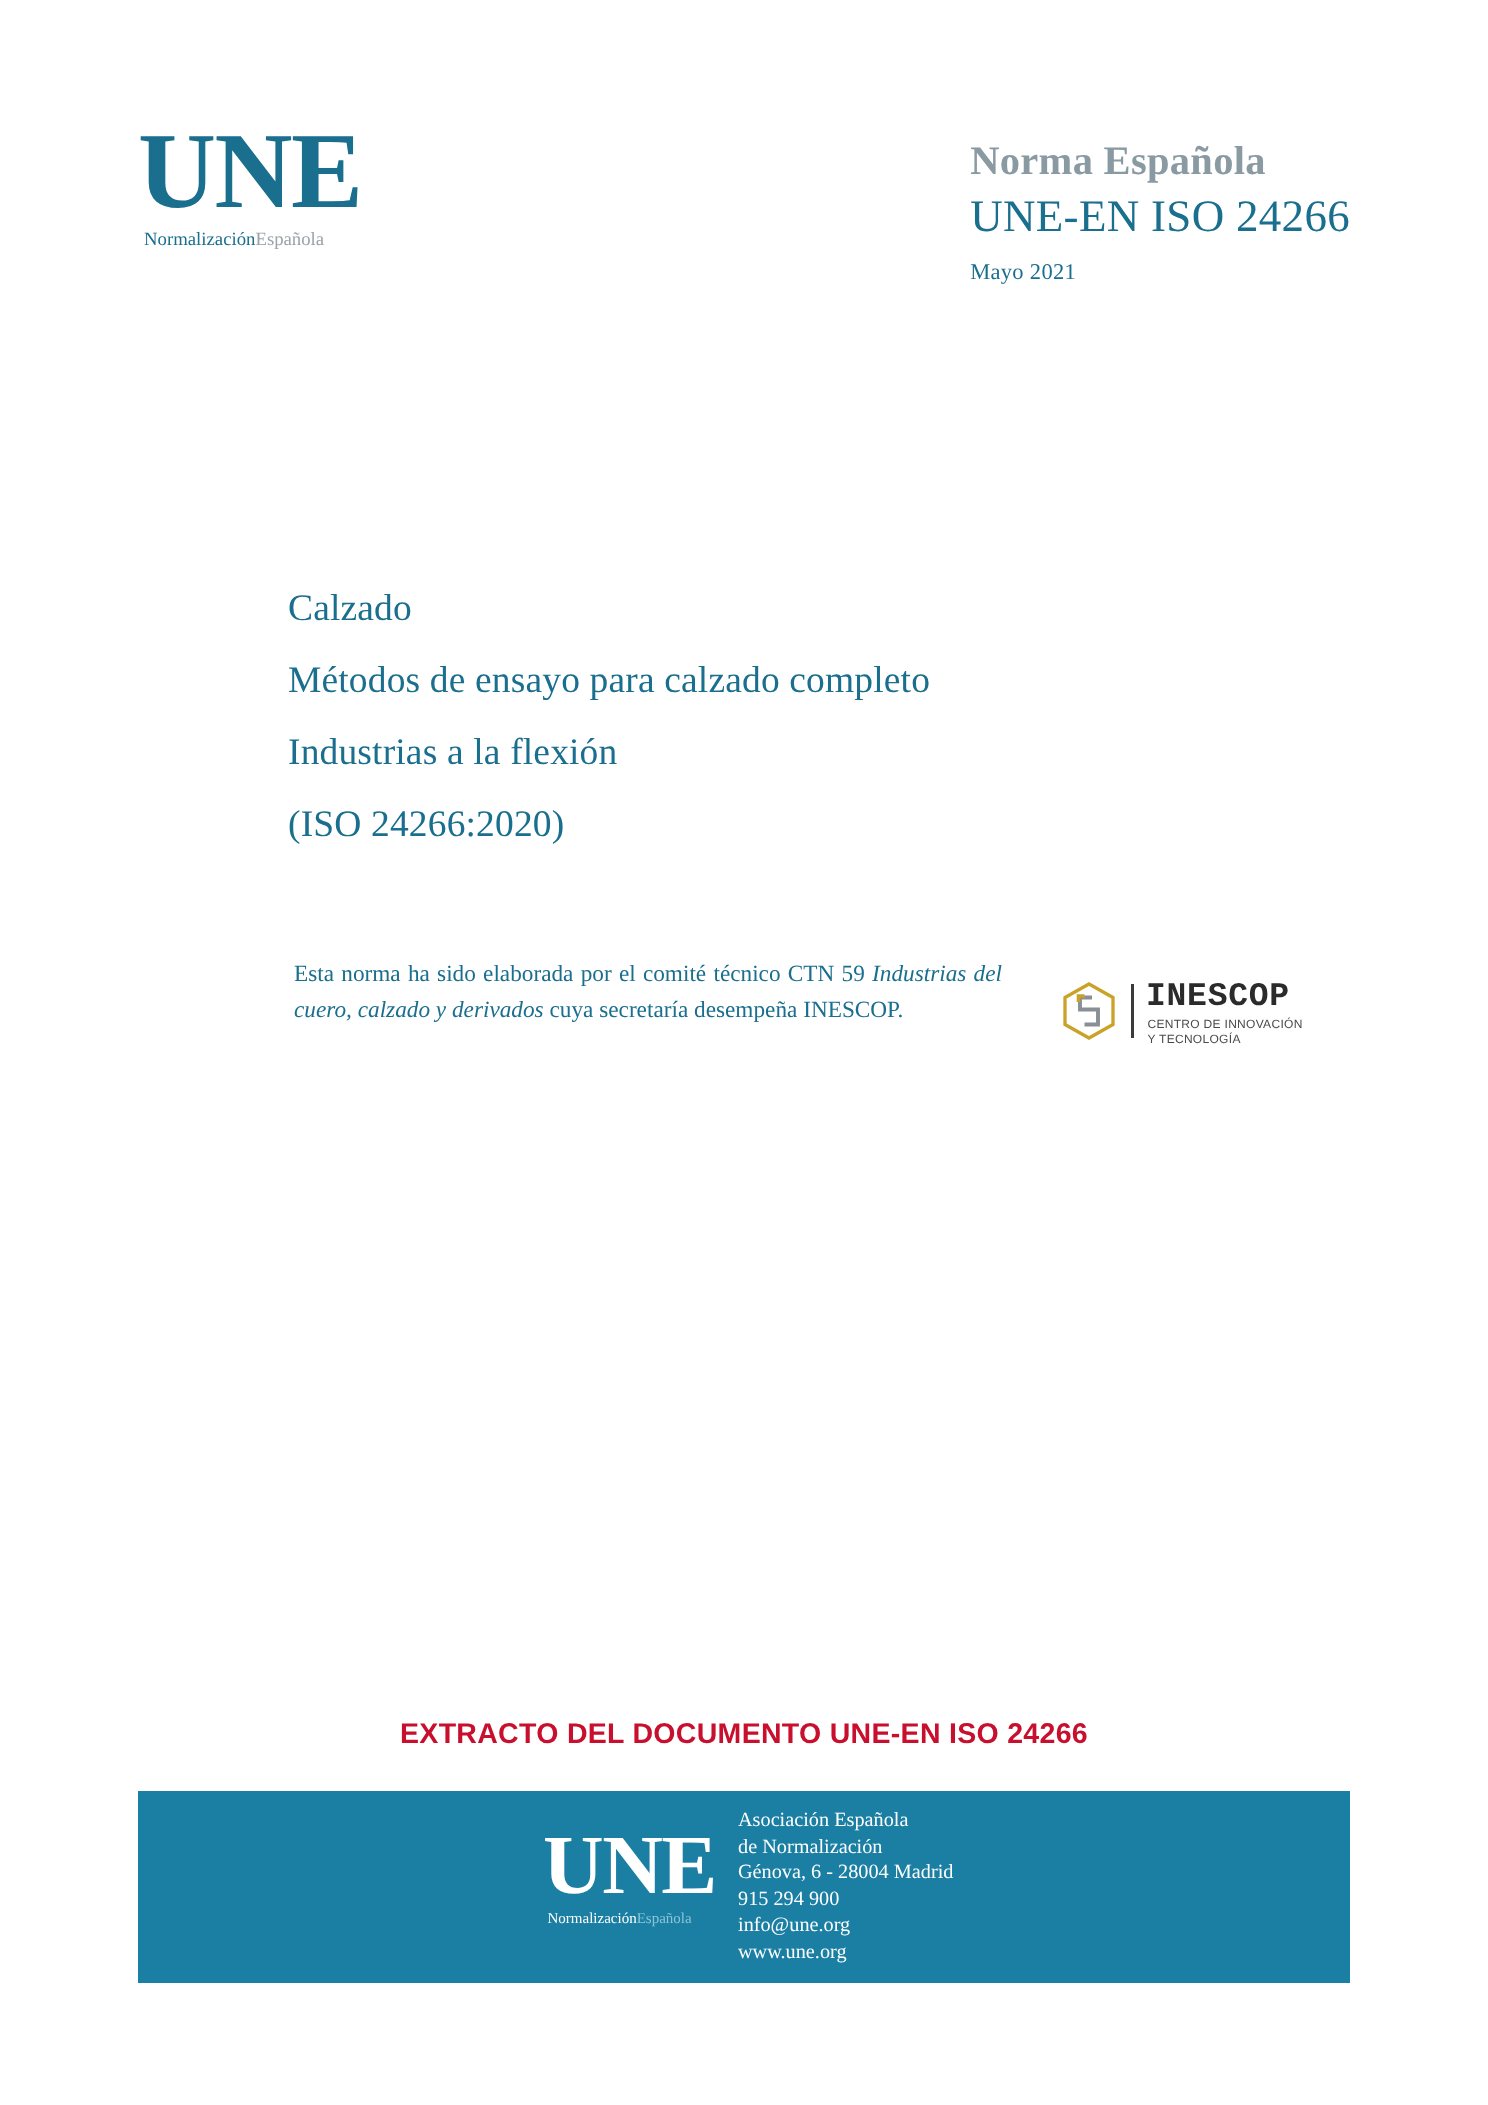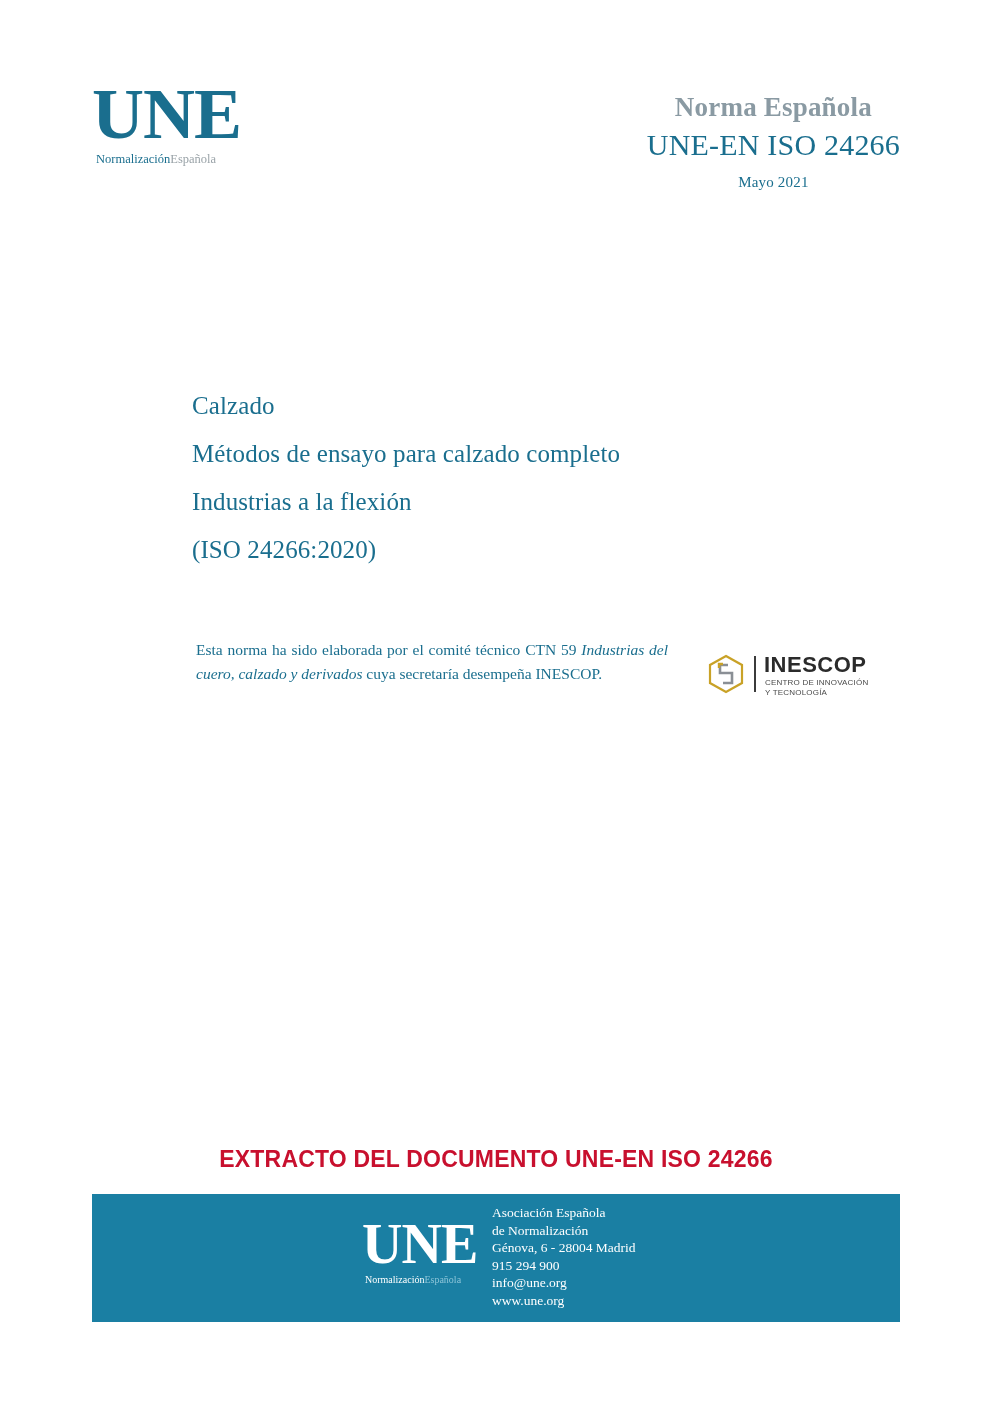--- a/index.html
+++ b/index.html
@@ -47,21 +47,21 @@
     margin-top: 2px;
     padding-left: 4px;
   }
   .une-logo .sub .b { color: #1a6e8e; }
   .une-logo .sub .g { color: #9aa3a8; }
 
   .header-right {
     position: absolute;
     right: 92px;
     top: 90px;
-    text-align: center;
+    text-align: left;
   }
   .header-right .norma {
     font-size: 27px;
     font-weight: bold;
     color: #8a9aa3;
     line-height: 34px;
     letter-spacing: 0.2px;
   }
   .header-right .ref {
     font-size: 30px;
@@ -126,21 +126,21 @@
     left: 48px;
     top: 6px;
     width: 1.5px;
     height: 36px;
     background: #3b3b3b;
   }
   .inescop .name {
     position: absolute;
     left: 58px;
     top: 2px;
-    font-family: Liberation Sans, sans-serif;
+    font-family: Liberation Mono, monospace;
     font-weight: bold;
     font-size: 22px;
     color: #2b2b2b;
     letter-spacing: 0.5px;
   }
   .inescop .tag {
     position: absolute;
     left: 59px;
     top: 28px;
     font-family: "Liberation Sans", sans-serif;
@@ -152,21 +152,21 @@
 
   
   .extract {
     position: absolute;
     left: 0;
     top: 1146px;
     width: 992px;
     text-align: center;
     font-family: "Liberation Sans", sans-serif;
     font-weight: bold;
-    font-size: 23px;
+    font-size: 19px;
     color: #c8102e;
     letter-spacing: 0.2px;
   }
 
   
   .footer {
     position: absolute;
     left: 92px;
     top: 1194px;
     width: 808px;

